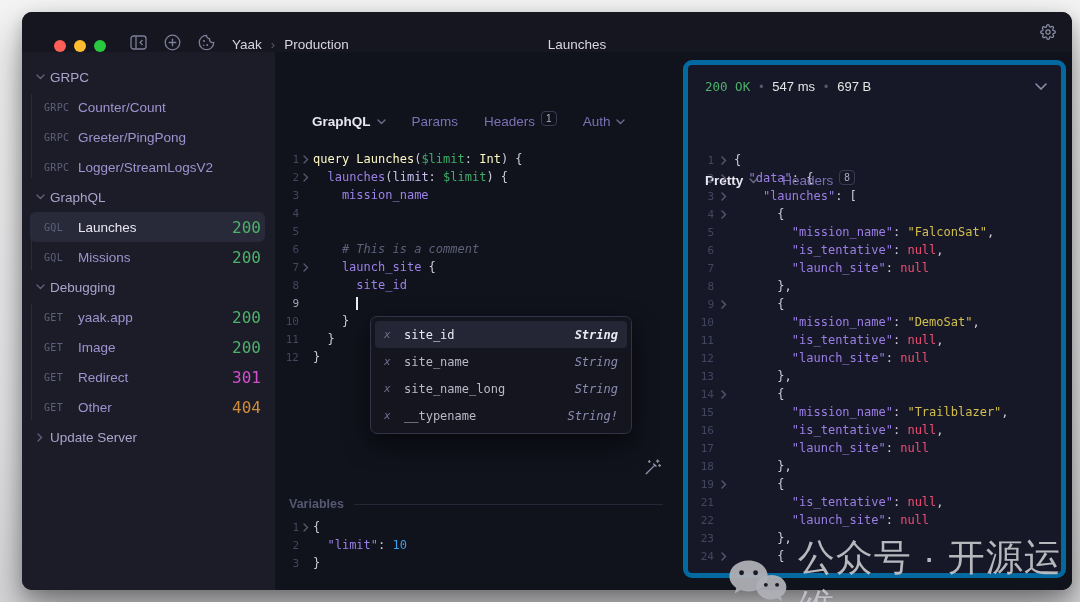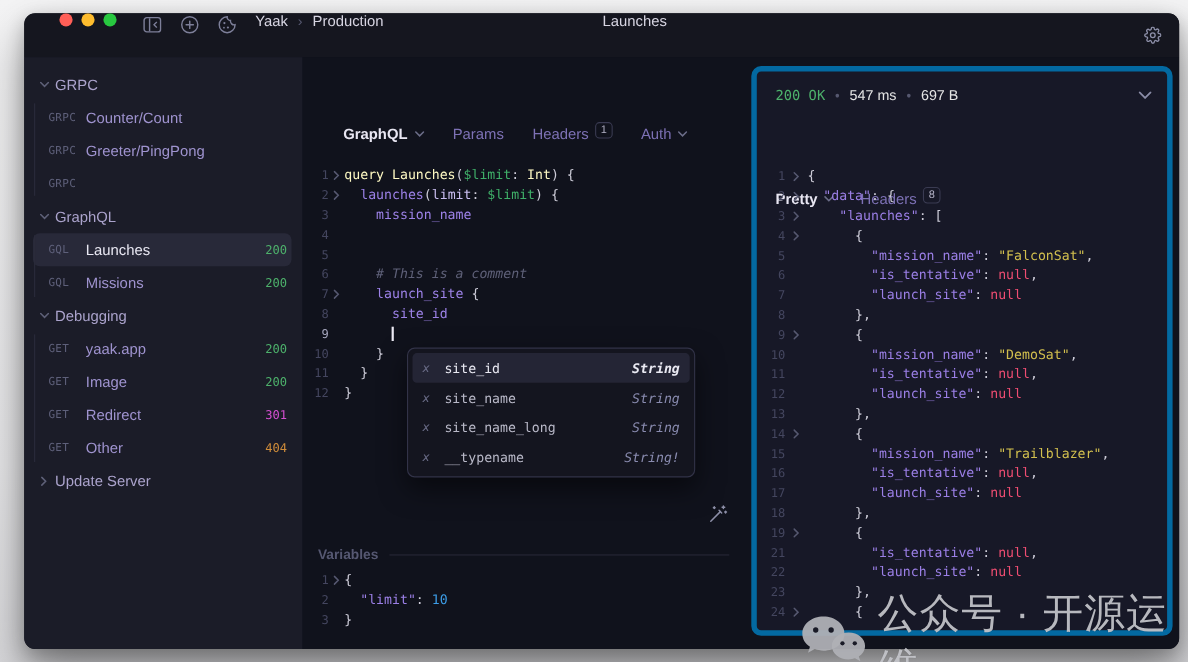--- a/index.html
+++ b/index.html
@@ -8,21 +8,21 @@
     background:linear-gradient(180deg,#f4f4f5 0%,#e7e7e9 70%,#d9d9dc 100%);
     font-family:"Liberation Sans",sans-serif;
     -webkit-font-smoothing:antialiased;
   }
   .window{
     position:absolute;left:22px;top:12px;width:1050px;height:578px;
     background:#10121c;border-radius:10px;overflow:hidden;
     box-shadow:0 22px 44px rgba(0,0,0,.38),0 6px 16px rgba(0,0,0,.22);
   }
   
-  .titlebar{height:40px;background:#15161f;display:flex;align-items:flex-start;position:relative;}
+  .titlebar{height:40px;background:#15161f;display:flex;align-items:flex-end;position:relative;}
   .lights{display:flex;gap:8px;margin-left:32px;}
   .light{width:12px;height:12px;border-radius:50%;}
   .l-red{background:#ff5f57}.l-yel{background:#febc2e}.l-grn{background:#28c840}
   .tb-icons{display:flex;gap:14px;margin-left:22px;align-items:center;color:#7d7f99;}
   .tb-btn{width:20px;height:20px;display:flex;align-items:center;justify-content:center;}
   .crumbs{display:flex;align-items:center;gap:9px;margin-left:16px;font-size:13.5px;color:#d7d5e2;}
   .crumb-sep{color:#565870;font-size:13px;}
   .tb-title{position:absolute;left:0;right:0;text-align:center;transform:translateX(30px);
     font-size:13.5px;color:#d7d5e2;pointer-events:none;}
   .gear{position:absolute;right:16px;top:0;height:40px;display:flex;align-items:center;color:#8d8fa8;}
@@ -31,21 +31,21 @@
   .sidebar{width:253px;background:#1b1c28;position:relative;padding-top:10px;box-sizing:border-box;flex:none;}
   .guide{position:absolute;left:9px;width:1px;background:#2b2c3b;}
   .s-row{height:30px;display:flex;align-items:center;margin:0 10px 0 8px;border-radius:6px;
     font-size:13.5px;color:#9f93cf;cursor:default;}
   .s-row.folder{color:#aba3cc;font-weight:500;padding-left:2px;}
   .s-row.req{padding-left:14px;}
   .s-row.sel{background:#282939;color:#e8e7f2;}
   .s-chev{width:16px;height:16px;display:flex;align-items:center;justify-content:center;color:#5e6078;margin-right:2px;}
   .s-method{font-family:"DejaVu Sans Mono",monospace;font-size:10px;color:#5e607a;width:34px;flex:none;letter-spacing:.3px;}
   .s-label{flex:1;white-space:nowrap;overflow:hidden;}
-  .s-status{font-family:"DejaVu Sans Mono",monospace;font-size:11px;margin-right:4px;}
+  .s-status{font-family:"DejaVu Sans Mono",monospace;font-size:16px;margin-right:4px;}
   
   .content{flex:1;background:#10121c;display:flex;position:relative;}
   .middle{width:400px;position:relative;flex:none;}
   
   .urlbar{position:absolute;left:12px;right:7px;top:12px;height:33px;background:#191a26;
     border:1px solid #2b2c3c;border-radius:8px;display:flex;align-items:center;box-sizing:border-box;}
   .method{font-size:13px;color:#cbc9d8;margin-left:14px;}
   .pill{font-family:"DejaVu Sans Mono",monospace;font-size:11.5px;color:#c49df2;background:#32244f;
     border-radius:5px;padding:2.5px 8px;margin-left:11px;}
   .send{margin-left:auto;margin-right:11px;color:#c2c0d2;display:flex;align-items:center;}
@@ -167,20 +167,21 @@
           <div class="s-row req">
             <span class="s-method">GRPC</span>
             <span class="s-label">Counter/Count</span>
           </div>
           <div class="s-row req">
             <span class="s-method">GRPC</span>
             <span class="s-label">Greeter/PingPong</span>
           </div>
           <div class="s-row req">
             <span class="s-method">GRPC</span>
+            <span class="s-label">Logger/StreamLogsV2</span>
           </div>
           <div class="s-row folder">
             <span class="s-chev">
               <svg width="9" height="6" viewBox="0 0 9 6" fill="none" stroke="currentColor" stroke-width="1.4" stroke-linecap="round">
                 <path d="M1 1 L4.5 4.5 L8 1"></path>
               </svg>
             </span>
             <span class="s-label">GraphQL</span>
           </div>
           <div class="s-row req sel">

